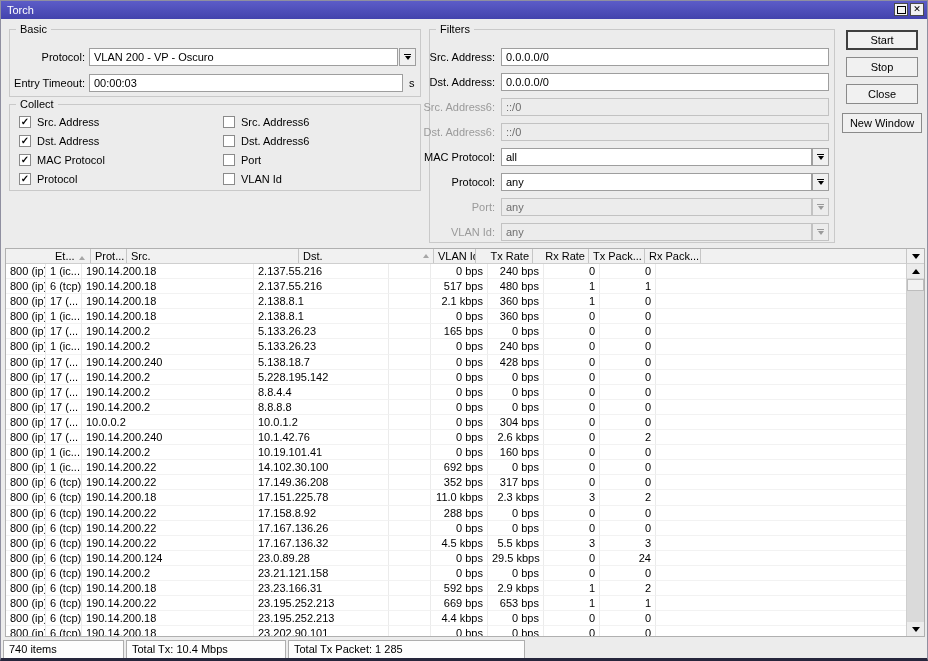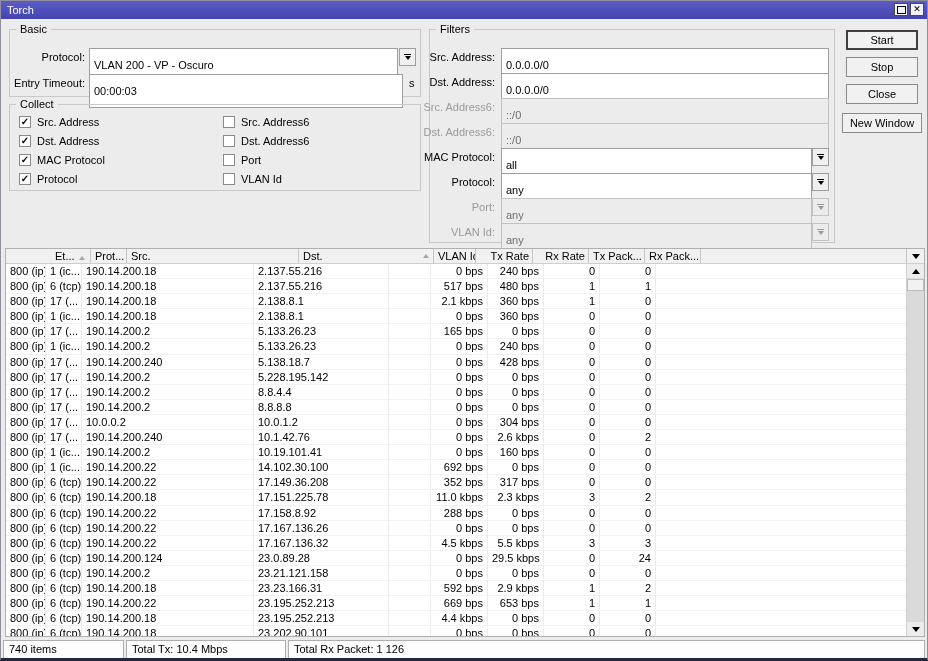--- a/index.html
+++ b/index.html
@@ -18,21 +18,21 @@
     font-size:9px;line-height:9px;color:#000;cursor:default;}
   .glyph-max{width:7px;height:6px;border:1px solid #000;}
   
   .groupbox{position:absolute;border:1px solid #c9c9c9;box-sizing:border-box;}
   .legend{position:absolute;top:-7px;left:6px;height:13px;line-height:13px;
     background:#ececec;padding:0 4px;}
   
   .flabel{position:absolute;text-align:right;white-space:nowrap;}
   .flabel.dis{color:#9a9a9a;}
   .tb-input{position:absolute;height:18px;box-sizing:border-box;background:#fff;
-    border:1px solid #9e9e9e;padding:16px 4px;font:inherit;color:#000;}
+    border:1px solid #9e9e9e;padding:0 4px;font:inherit;color:#000;}
   .tb-input.dis{background:#ececec;border-color:#c2c2c2;color:#6f6f6f;}
   .combo-btn{position:absolute;width:17px;height:18px;box-sizing:border-box;
     background:#f0f0f0;border:1px solid #9e9e9e;display:flex;flex-direction:column;
     align-items:center;justify-content:center;cursor:default;}
   .combo-btn .bar{width:7px;height:1px;background:#000;margin-bottom:1px;}
   .combo-btn .tri{width:0;height:0;border-left:3px solid transparent;
     border-right:3px solid transparent;border-top:4px solid #000;}
   .combo-btn.dis{background:#ececec;border-color:#c2c2c2;}
   .combo-btn.dis .bar{background:#9a9a9a;}
   .combo-btn.dis .tri{border-top-color:#9a9a9a;}
@@ -523,16 +523,16 @@
       <div class="sb-thumb"></div>
       <div class="sb-btn sb-down">
         <span class="tri-down"></span>
       </div>
     </div>
   </div>
 
   <div class="statusbar">
       <div class="status-cell" style="width: 121px;">740 items</div>
       <div class="status-cell" style="width: 160px;">Total Tx: 10.4 Mbps</div>
-      <div class="status-cell" style="flex: 1 1 0%;">Total Rx Packet: 1 126</div>
+      <div class="status-cell" style="width: 237px;">Total Tx Packet: 1 285</div>
     </div>
 
 </div>
 
 </body></html>

